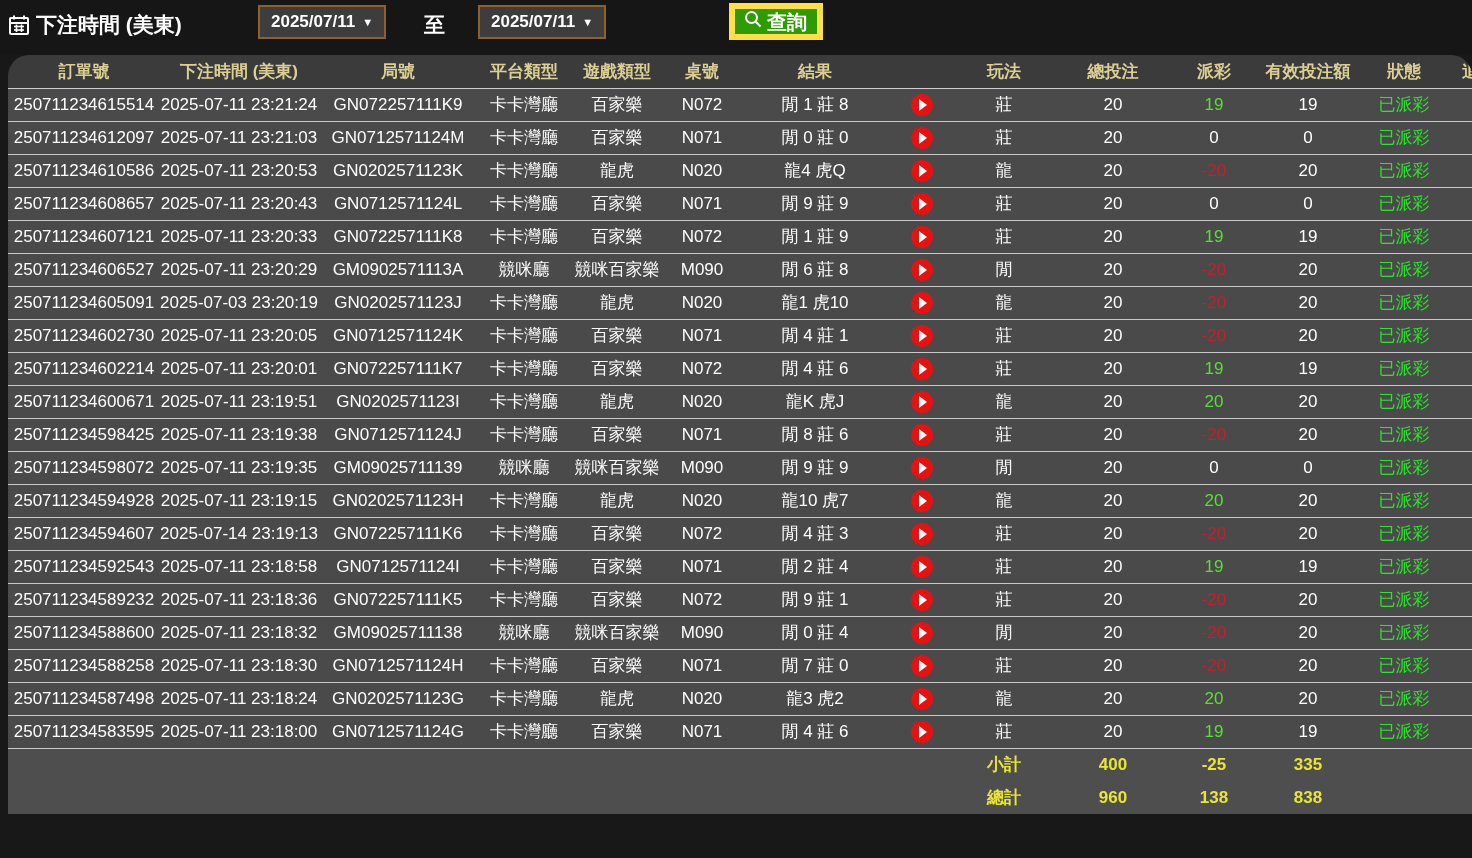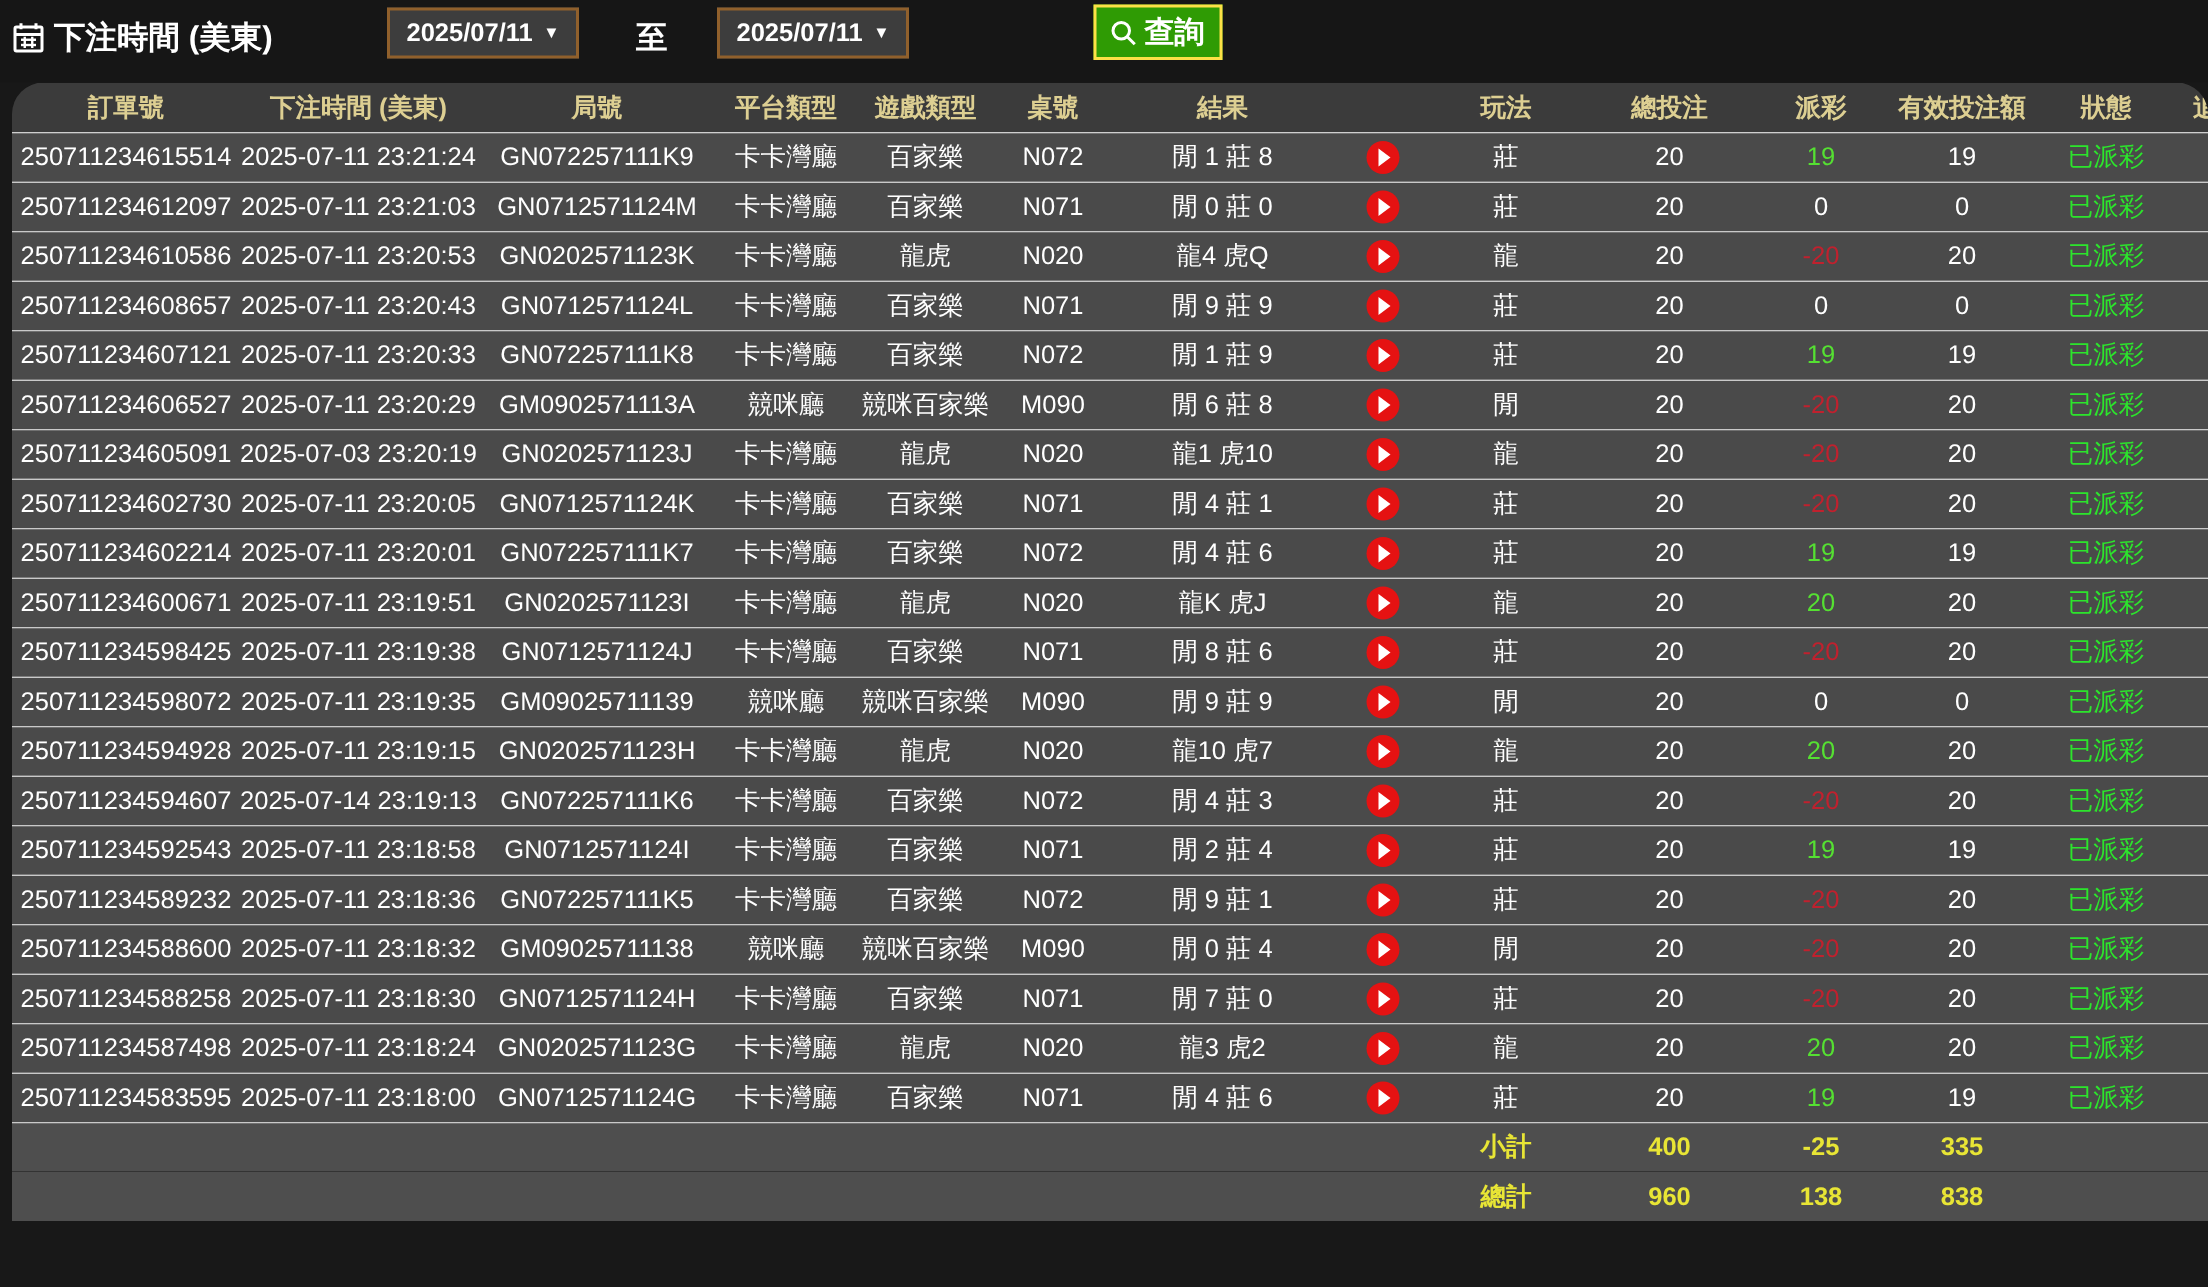--- a/index.html
+++ b/index.html
@@ -11,22 +11,22 @@
   .filter-label { position:absolute; left:8px; top:11px; display:flex; align-items:center; gap:6px;
                   font-size:21px; font-weight:bold; color:#fff; }
   .date-select { position:absolute; top:5px; width:128px; height:34px; background:#3d3d3d;
                  border:2px solid #90602c; display:flex; align-items:center; justify-content:center;
                  gap:7px; font-size:17px; font-weight:bold; color:#fff; cursor:pointer;text-align:right; }
   .date-from { left:258px; }
   .date-to   { left:478px; }
   .date-select .caret { font-size:11px; }
   .to-label { position:absolute; left:424px; top:11px; font-size:21px; font-weight:bold; }
   .query-btn { position:absolute; left:729px; top:3px; height:37px; padding:0 10px 0 8px;
-               background:#2f9b04; border:2px solid #fde047; color:#fff; font-size:20px; font-weight:bold;
-               display:flex; align-items:center; gap:4px; cursor:pointer; }
+               background:#2f9b04; border:6px solid #fde047; color:#fff; font-size:20px; font-weight:bold;
+               display:flex; gap:4px; cursor:pointer; }
 
   
   .table-wrap { margin-left:8px; width:1464px; height:854px; overflow:hidden;border-radius:21px; }
   table { border-collapse:collapse; table-layout:fixed; width:1530px; }
   td, th { height:33px; text-align:center; vertical-align:middle; overflow:hidden; white-space:nowrap; }
   thead th { background:#3b3b3b; color:#ddcf92; font-size:17px; font-weight:bold;
              border-bottom:1px solid #cfcfcf; }
   tbody td { background:#4a4a4a; color:#fff; font-size:17px; border-bottom:1px solid #c9c9c9; }
   th.extra { text-align:left; padding-left:14px; }
   td.payout.pos { color:#55e032; }

